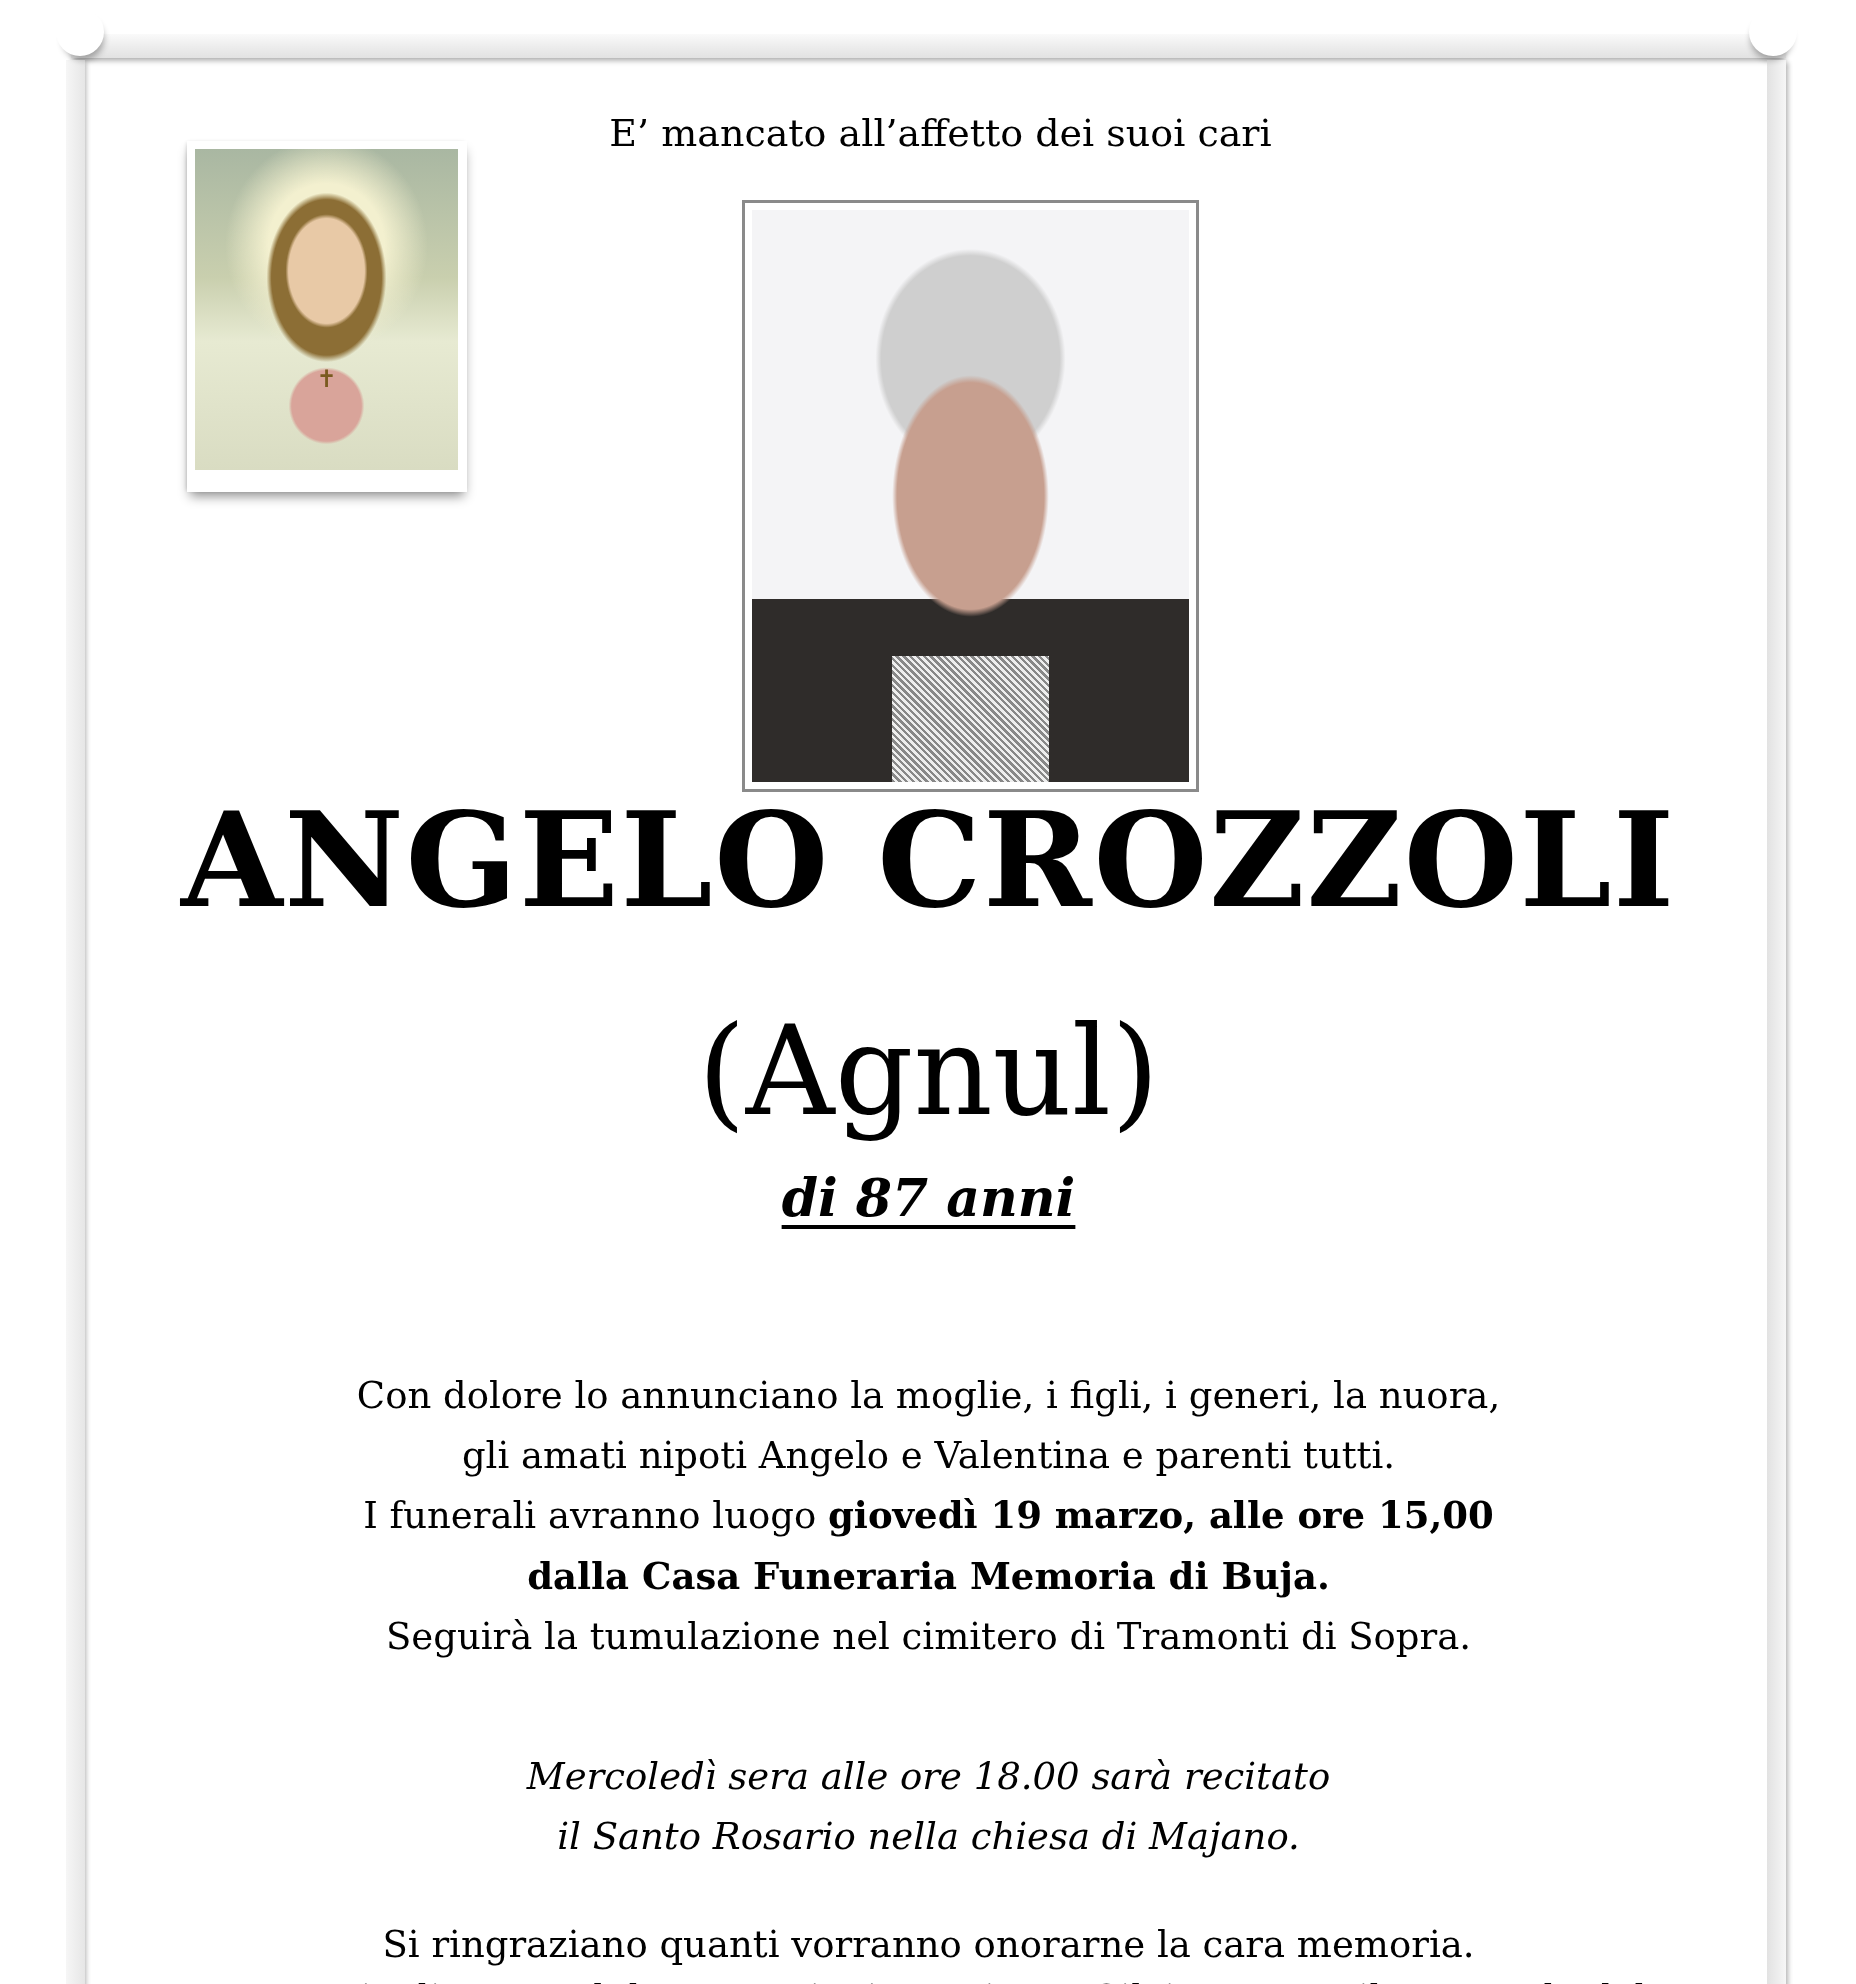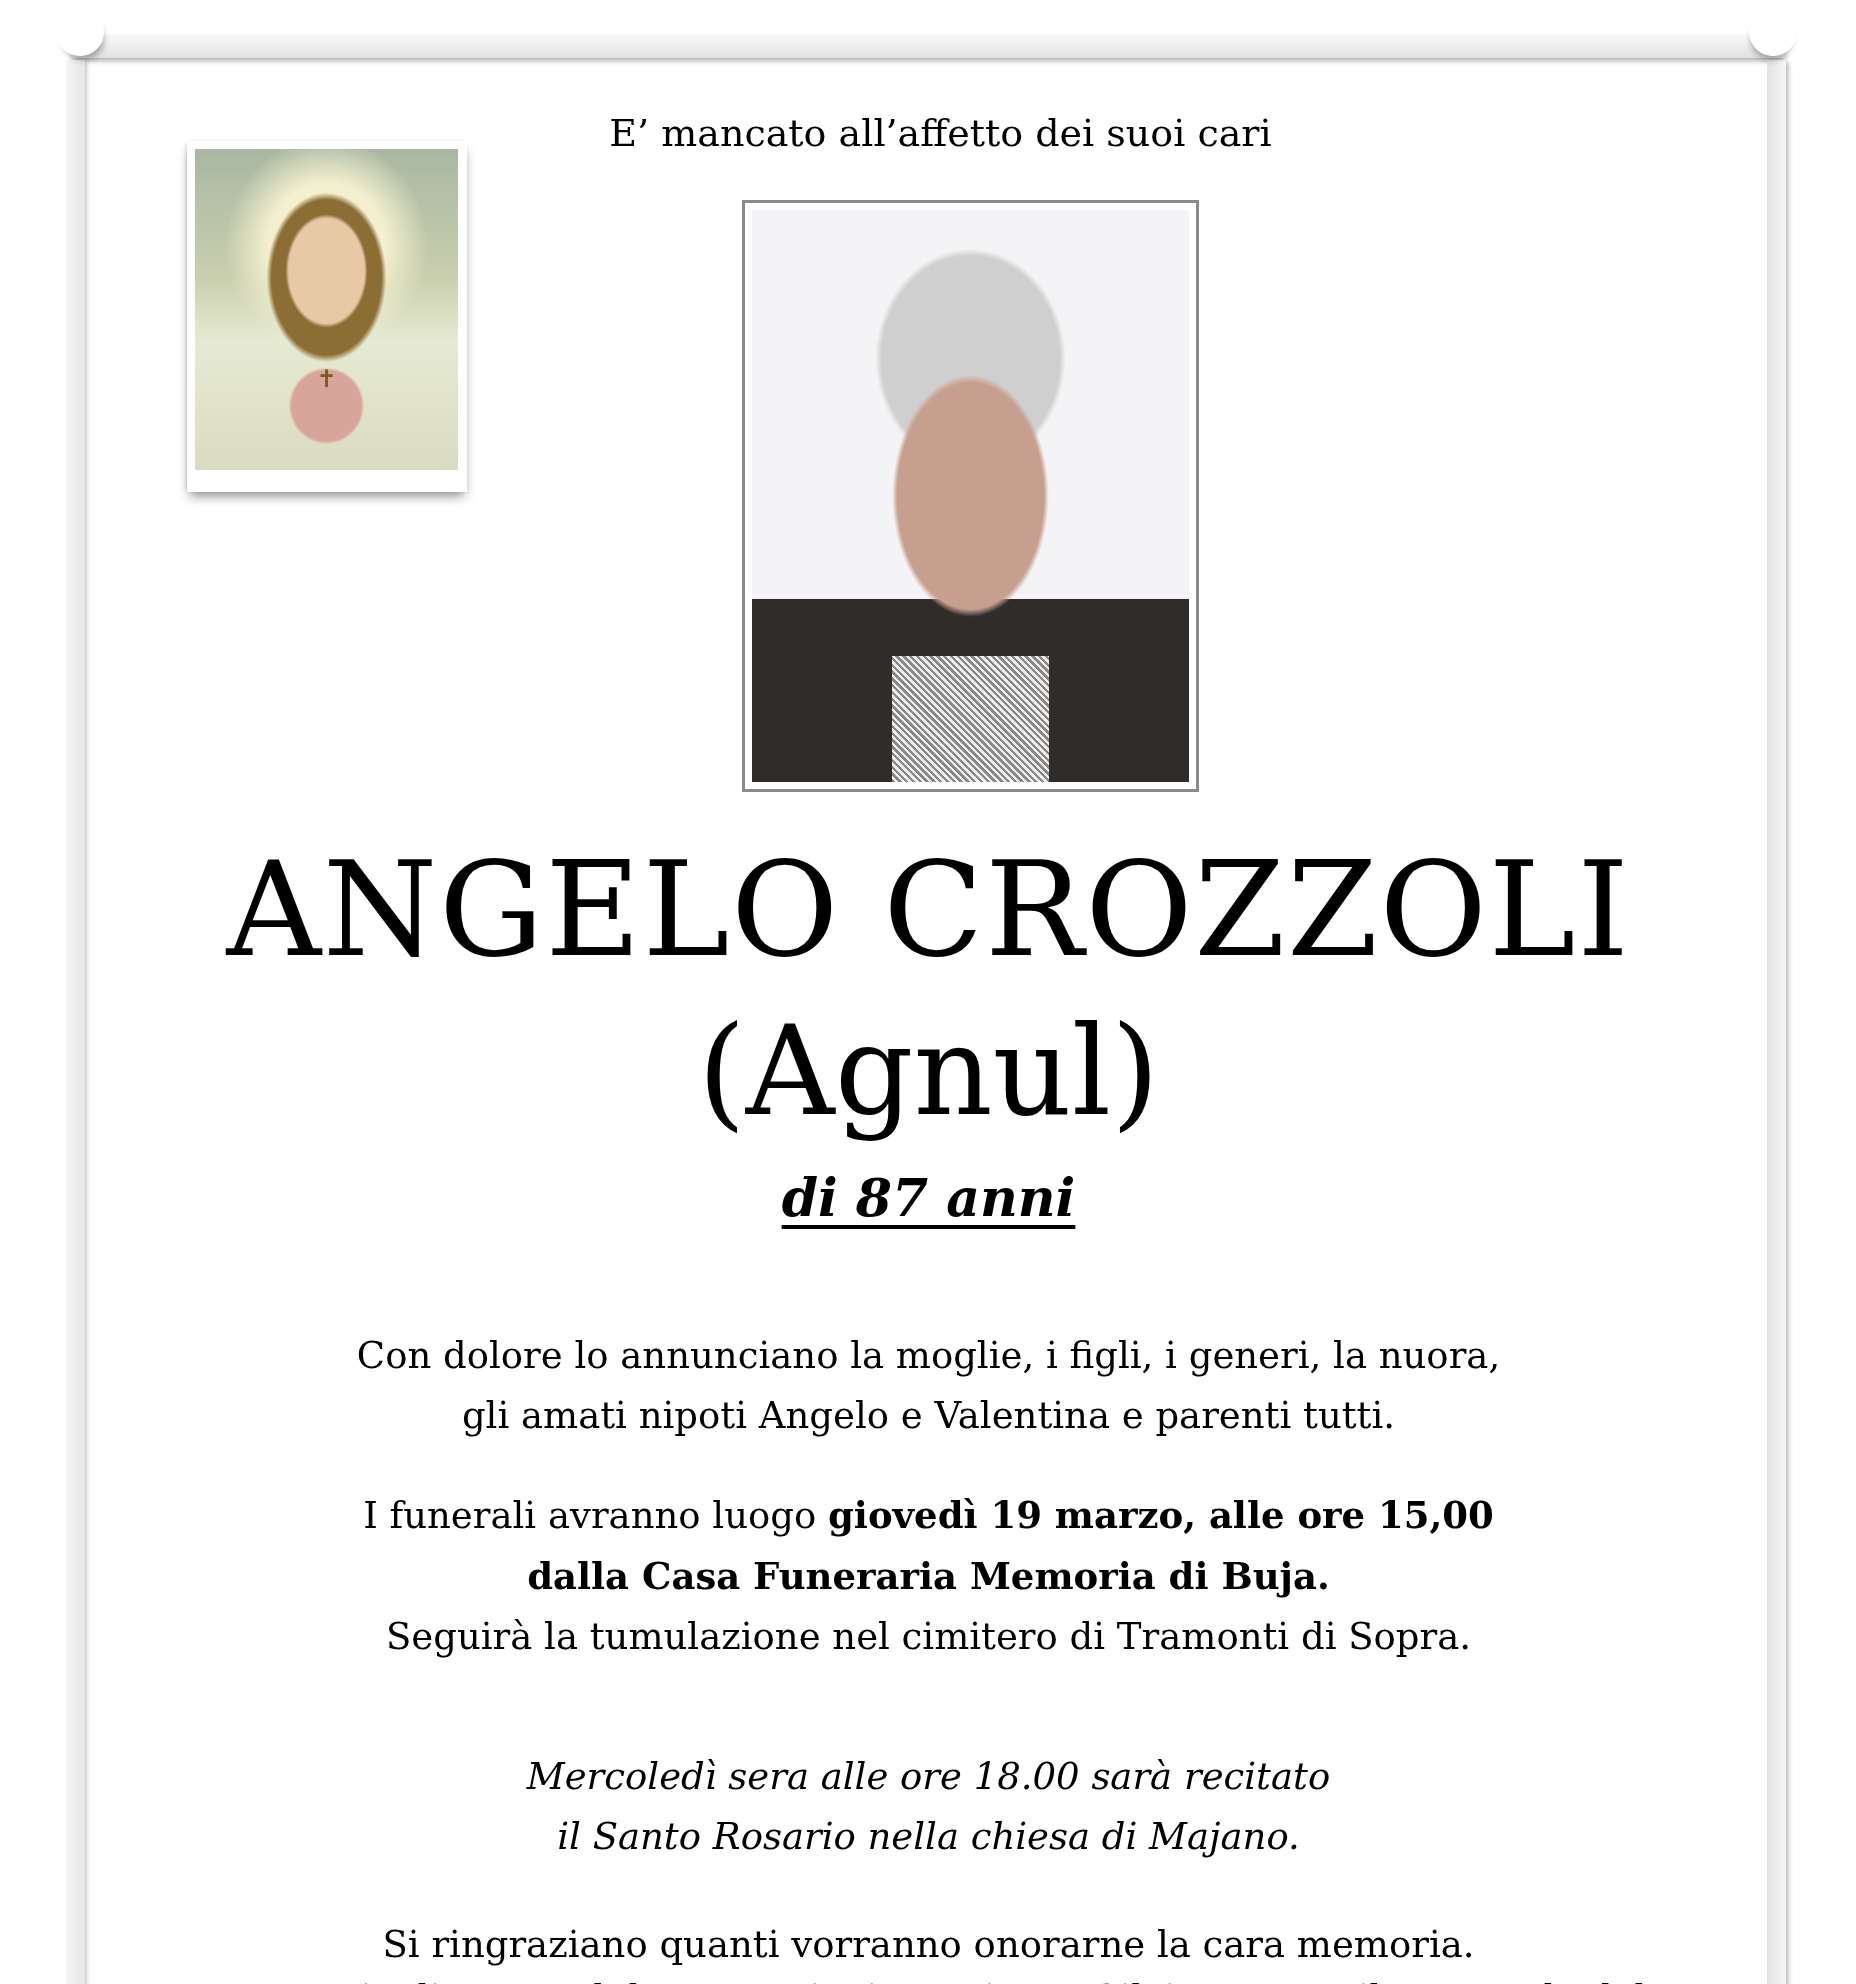--- a/index.html
+++ b/index.html
@@ -40,27 +40,27 @@
     background:
       radial-gradient(ellipse 28% 33% at 50% 50%, #c79f8f 0 60%, transparent 64%),
       radial-gradient(ellipse 34% 30% at 50% 26%, #cfcfcf 0 60%, transparent 64%),
       linear-gradient(#f4f4f6 0 68%, #2f2c2a 68%, #2f2c2a); }
   .portrait-collar { position:absolute; left:32%; right:32%; bottom:0; height:22%;
     background:repeating-linear-gradient(45deg,#888 0 2.4px,#eee 2.4px 4.8px); }
 
   
   .center-text { position:absolute; left:0; right:0; text-align:center; }
   .headline { top:111px; font-size:38px;padding-left:24px; }
-  .name { top:838px; font-size:131px; font-weight:normal; letter-spacing:1.6px;
+  .name { top:788px; font-size:131px; font-weight:bold; letter-spacing:1.6px;
           font-family:"DejaVu Serif","Liberation Serif",serif; line-height:1.1; }
   .nickname { top:1004px; font-size:123px; font-weight:normal; line-height:1.1; }
   .age { top:1167px; font-size:52px; font-weight:bold; font-style:italic; }
   .age span { text-decoration:underline; text-decoration-thickness:4px; text-underline-offset:8.7px; }
   .para { font-size:37px; line-height:60px; }
-  .p1 { top:1326px; }
+  .p1 { top:1366px; }
   .p2 { top:1485px; }
   .p3 { top:1747px; font-style:italic; }
   .p4 { top:1917px; line-height:56px; }
   b { font-weight:bold; }
   .line { display:block; white-space:nowrap; }
 </style>
 </head>
 <body>
 
 <div class="frame-bar frame-top"></div>

